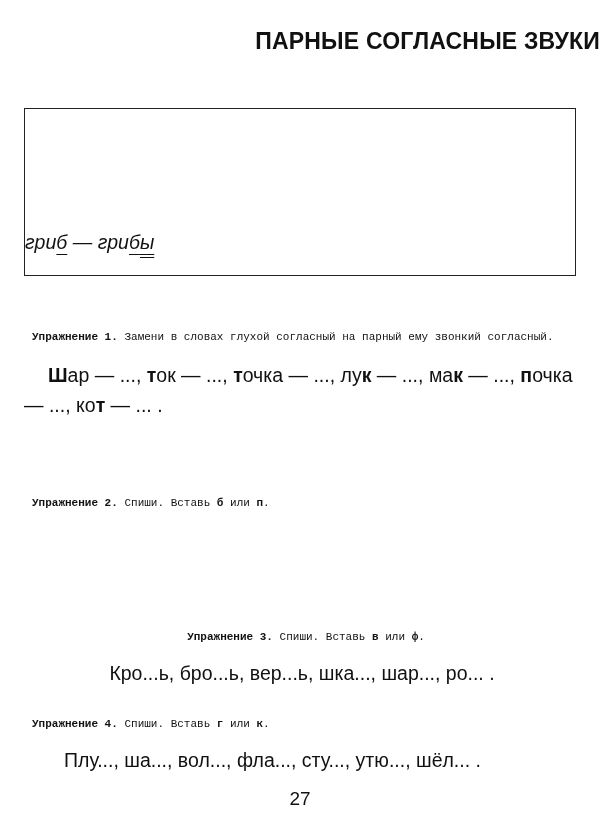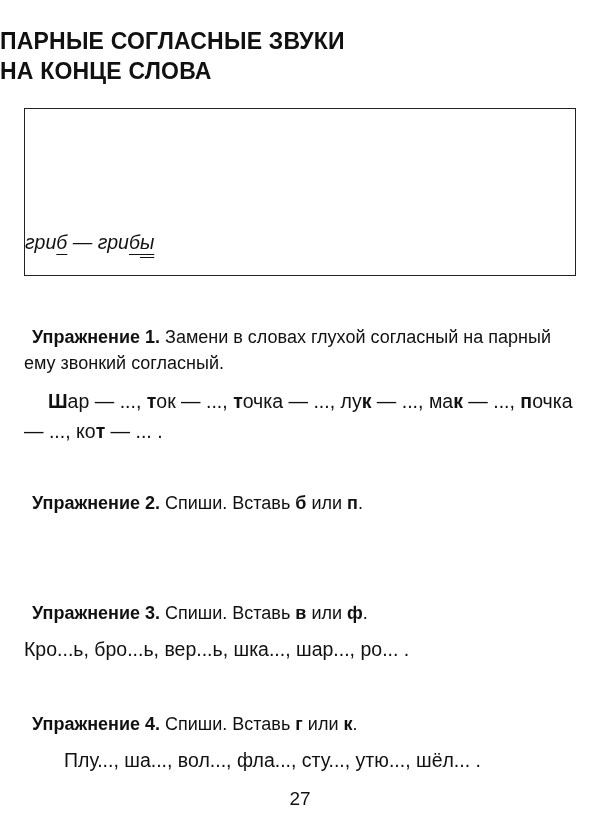--- a/index.html
+++ b/index.html
@@ -13,21 +13,21 @@
       position: relative;
       overflow: hidden;
       font-family: "Liberation Sans", sans-serif;
       color: #111111;
     }
     .title {
       position: absolute;
       left: 0;
       top: 26px;
       width: 600px;
-      text-align: left;
+      text-align: right;
       font-weight: bold;
       font-size: 23px;
       line-height: 30px;
       letter-spacing: 0.2px;
     }
     .rule-box {
       position: absolute;
       left: 24px;
       top: 108px;
       width: 552px;
@@ -61,22 +61,23 @@
     .u2 {
       text-decoration: underline double;
       text-underline-offset: 5px;
     }
     .exercise {
       position: absolute;
       left: 24px;
       width: 556px;
     }
     .ex-heading {
-      font-size: 18px;
+      font-size: 11px;
       line-height: 26px;
+      font-family: Liberation Mono, monospace;
     }
     .ex-heading .label {
       font-weight: bold;
     }
     .ex-heading .first-indent {
       display: inline-block;
       width: 8px;
     }
     .ex-body {
       font-size: 19.5px;
@@ -90,39 +91,38 @@
       width: 600px;
       text-align: center;
       font-size: 19px;
     }
   </style>
 </head>
 <body>
 
 <div class="title">
   <div>ПАРНЫЕ СОГЛАСНЫЕ ЗВУКИ</div>
-  <div>НА КОНЦЕ СЛОВА</div>
 </div>
 
 <div class="rule-box">
   <div class="rule-example">
     <span>гри</span><span class="u1">б</span><span> — </span><span>гри</span><span class="u1">б</span><span class="u2">ы</span>
   </div>
 </div>
 
 <div class="exercise" style="top:324px;">
   <div class="ex-heading"><span class="first-indent"></span><span class="label">Упражнение 1.</span> <span>Замени в словах глухой согласный на парный ему звонкий согласный.</span></div>
   <div class="ex-body" style="margin-top:10px;"><span class="first-indent" style="width:24px;display:inline-block;"></span><span class="b">Ш</span><span>ар</span><span> — ..., </span><span class="b">т</span><span>ок</span><span> — ..., </span><span class="b">т</span><span>очка</span><span> — ..., </span><span>лу</span><span class="b">к</span><span> — ..., </span><span>ма</span><span class="b">к</span><span> — ..., </span><span class="b">п</span><span>очка</span><span> — ..., </span><span>ко</span><span class="b">т</span><span> — ... .</span></div>
 </div>
 
 <div class="exercise" style="top:490px;">
   <div class="ex-heading"><span class="first-indent"></span><span class="label">Упражнение 2.</span> <span>Спиши. Вставь </span><span class="b">б</span><span> или </span><span class="b">п</span><span>.</span></div>
 </div>
 
-<div class="exercise" style="top:600px;">
+<div class="exercise" style="top:624px;text-align:center;">
   <div class="ex-heading"><span class="first-indent"></span><span class="label">Упражнение 3.</span> <span>Спиши. Вставь </span><span class="b">в</span><span> или </span><span class="b">ф</span><span>.</span></div>
   <div class="ex-body" style="margin-top:8px;"><span class="first-indent"></span><span>Кро...ь, бро...ь, вер...ь, шка..., шар..., ро... .</span></div>
 </div>
 
 <div class="exercise" style="top:711px;">
   <div class="ex-heading"><span class="first-indent"></span><span class="label">Упражнение 4.</span> <span>Спиши. Вставь </span><span class="b">г</span><span> или </span><span class="b">к</span><span>.</span></div>
   <div class="ex-body" style="margin-top:8px;margin-left:40px;"><span class="first-indent"></span><span>Плу..., ша..., вол..., фла..., сту..., утю..., шёл... .</span></div>
 </div>
 
 <div class="page-number">27</div>

